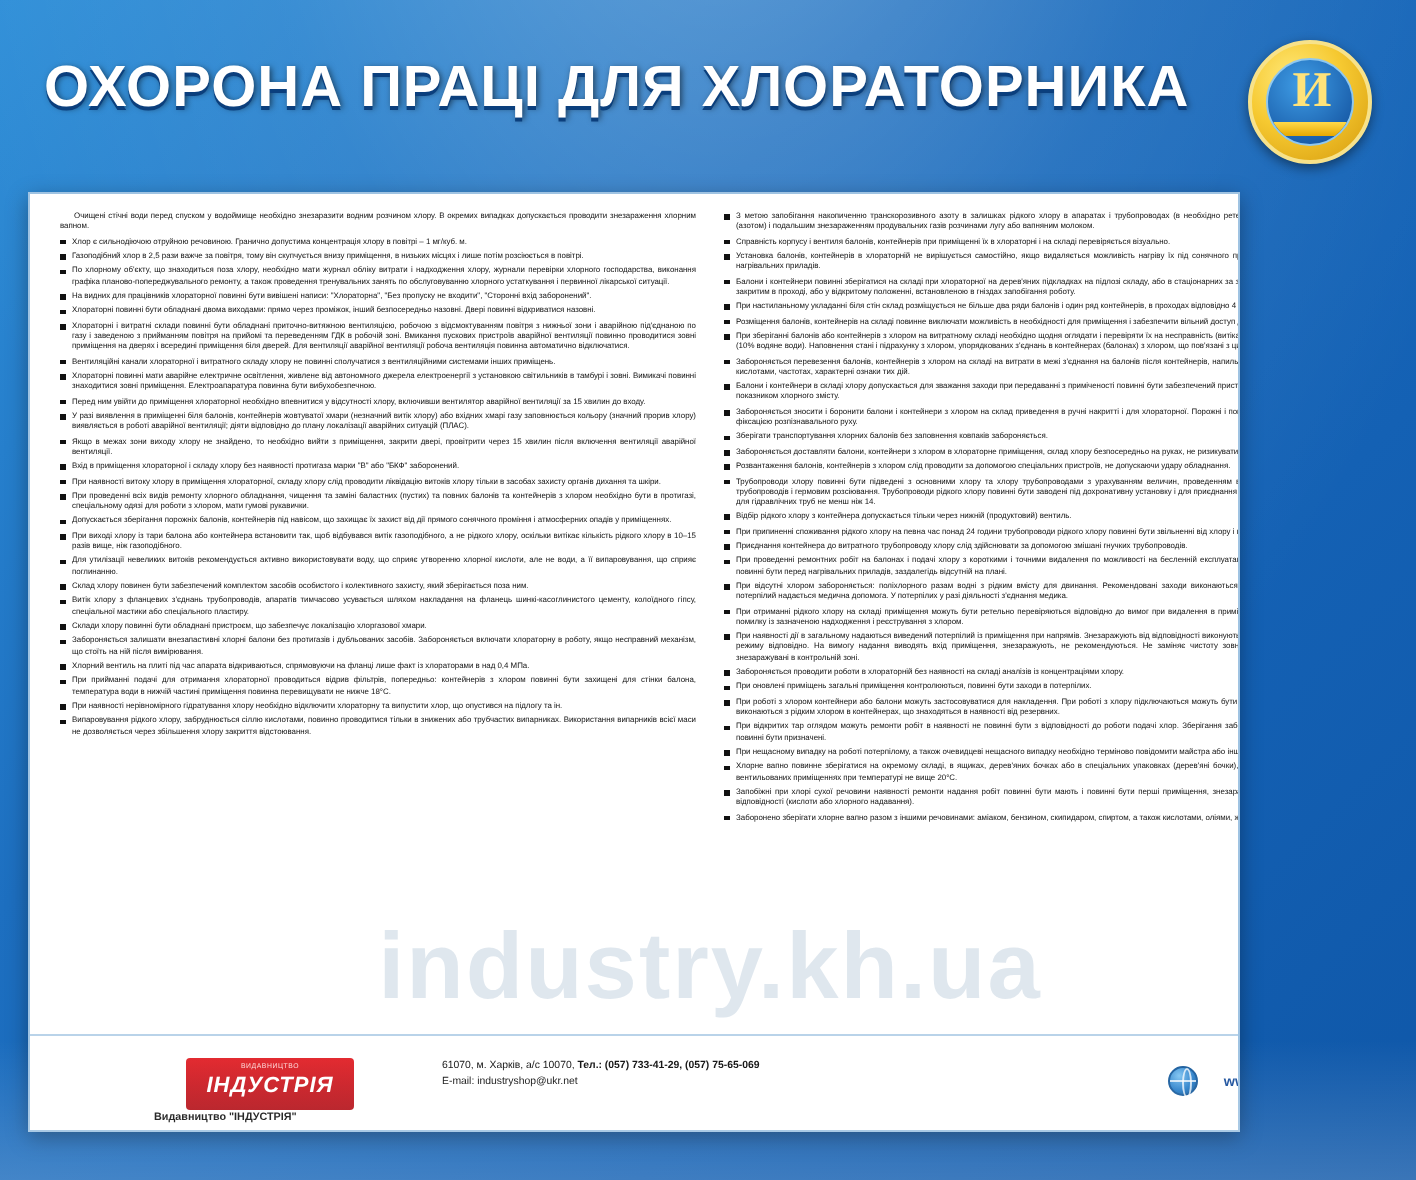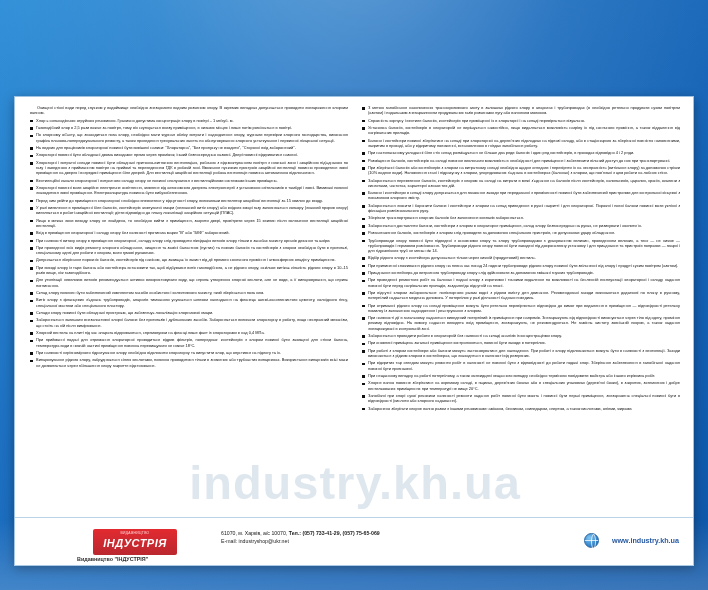--- a/index.html
+++ b/index.html
@@ -82,21 +82,21 @@
     position: absolute;
     left: 0; bottom: 4px;
     width: 44px; height: 7px;
     background: linear-gradient(180deg, #ffd94a 0%, #e8a800 100%);
   }
 
   
   .sheet {
     position: absolute;
     left: 14px; top: 96px;
-    width: 680px; height: 470px;
+    width: 606px; height: 470px;
     background: #ffffff;
     border: 1px solid #9fc3e2;
     box-shadow: 0 3px 10px rgba(0,0,0,0.35);
     overflow: hidden;
   }
   .watermark {
     position: absolute;
     left: 0; top: 358px;
     width: 680px;
     text-align: center;
@@ -221,20 +221,29 @@
     left: 0px; top: 6px;
     width: 13px; height: 1px;
     background: rgba(255,255,255,0.75);
   }
 </style>
 </head>
 <body>
 
 <div id="poster">
 
+  <div class="header">
+    <div class="title">ОХОРОНА ПРАЦІ ДЛЯ ХЛОРАТОРНИКА</div>
+    <div class="emblem">
+      <div class="inner">
+        <div class="mark">И</div>
+        <div class="band"></div>
+      </div>
+    </div>
+  </div>
 
   <div class="sheet">
 
     <div class="columns">
       <div class="col" id="col-left">
           <p class="lead">Очищені стічні води перед спуском у водоймище необхідно знезаразити водним розчином хлору. В окремих випадках допускається проводити знезараження хлорним вапном.</p>
           <p class="bullet">Хлор є сильнодіючою отруйною речовиною. Гранично допустима концентрація хлору в повітрі – 1 мг/куб. м.</p>
           <p class="bullet">Газоподібний хлор в 2,5 рази важче за повітря, тому він скупчується внизу приміщення, в низьких місцях і лише потім розсіюється в повітрі.</p>
           <p class="bullet">По хлорному об'єкту, що знаходиться поза хлору, необхідно мати журнал обліку витрати і надходження хлору, журнали перевірки хлорного господарства, виконання графіка планово-попереджувального ремонту, а також проведення тренувальних занять по обслуговуванню хлорного устаткування і первинної лікарської ситуації.</p>
           <p class="bullet">На видних для працівників хлораторної повинні бути вивішені написи: "Хлораторна", "Без пропуску не входити", "Сторонні вхід заборонений".</p>

